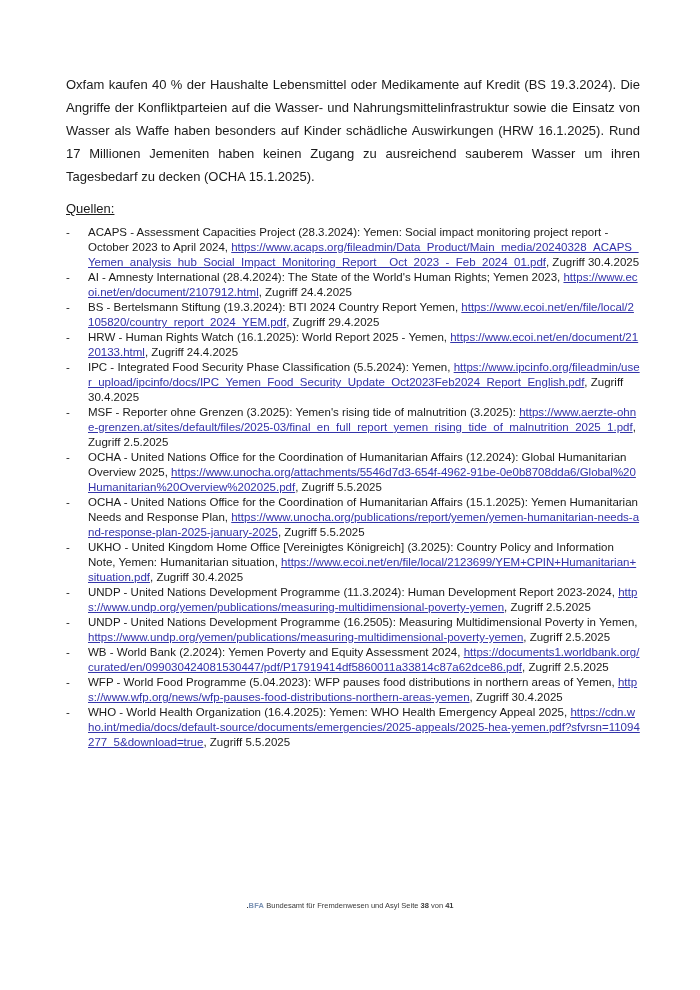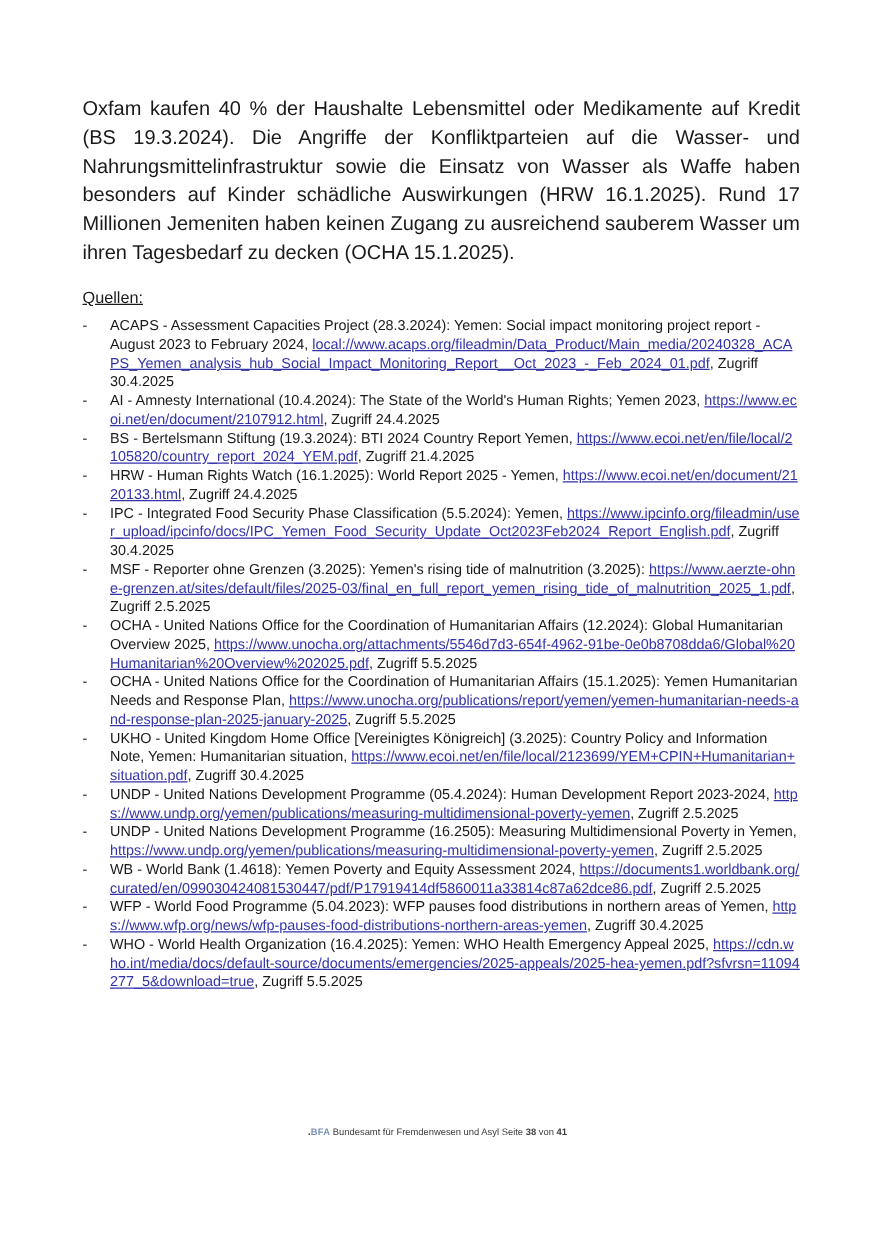--- a/index.html
+++ b/index.html
@@ -16,21 +16,21 @@
     color: #1a1a1a;
     overflow: hidden;
   }
   .content {
     position: absolute;
     left: 66px;
     top: 60px;
     width: 574px;
   }
   .body-paragraph {
-    font-size: 16px;
+    font-size: 13px;
     line-height: 23px;
     text-align: justify;
     color: #1a1a1a;
   }
   .sources-heading {
     margin-top: 12px;
     font-size: 13px;
     line-height: 15px;
     text-decoration: underline;
     color: #1a1a1a;
@@ -89,31 +89,31 @@
 
   <div class="content">
 
     <p class="body-paragraph">Oxfam kaufen 40 % der Haushalte Lebensmittel oder Medikamente auf Kredit (BS 19.3.2024). Die Angriffe der Konfliktparteien auf die Wasser- und Nahrungsmittelinfrastruktur sowie die Einsatz von Wasser als Waffe haben besonders auf Kinder schädliche Auswirkungen (HRW 16.1.2025). Rund 17 Millionen Jemeniten haben keinen Zugang zu ausreichend sauberem Wasser um ihren Tagesbedarf zu decken (OCHA 15.1.2025).</p>
 
     <div class="sources-heading">Quellen:</div>
 
     <div class="sources-list">
   <div class="src-row">
     <span class="src-dash">-</span>
-    <span class="src-text"><span>ACAPS - Assessment Capacities Project (28.3.2024): Yemen: Social impact monitoring project report - August 2023 to February 2024, </span><a href="#">local://www.acaps.org/fileadmin/Data_Product/Main_media/20240328_ACAPS_Yemen_analysis_hub_Social_Impact_Monitoring_Report__Oct_2023_-_Feb_2024_01.pdf</a><span>, Zugriff 30.4.2025</span></span>
+    <span class="src-text"><span>ACAPS - Assessment Capacities Project (28.3.2024): Yemen: Social impact monitoring project report - October 2023 to April 2024, </span><a href="#">https://www.acaps.org/fileadmin/Data_Product/Main_media/20240328_ACAPS_Yemen_analysis_hub_Social_Impact_Monitoring_Report__Oct_2023_-_Feb_2024_01.pdf</a><span>, Zugriff 30.4.2025</span></span>
   </div>
 
   <div class="src-row">
     <span class="src-dash">-</span>
-    <span class="src-text"><span>AI - Amnesty International (10.4.2024): The State of the World's Human Rights; Yemen 2023, </span><a href="#">https://www.ecoi.net/en/document/2107912.html</a><span>, Zugriff 24.4.2025</span></span>
+    <span class="src-text"><span>AI - Amnesty International (28.4.2024): The State of the World's Human Rights; Yemen 2023, </span><a href="#">https://www.ecoi.net/en/document/2107912.html</a><span>, Zugriff 24.4.2025</span></span>
   </div>
 
   <div class="src-row">
     <span class="src-dash">-</span>
-    <span class="src-text"><span>BS - Bertelsmann Stiftung (19.3.2024): BTI 2024 Country Report Yemen, </span><a href="#">https://www.ecoi.net/en/file/local/2105820/country_report_2024_YEM.pdf</a><span>, Zugriff 21.4.2025</span></span>
+    <span class="src-text"><span>BS - Bertelsmann Stiftung (19.3.2024): BTI 2024 Country Report Yemen, </span><a href="#">https://www.ecoi.net/en/file/local/2105820/country_report_2024_YEM.pdf</a><span>, Zugriff 29.4.2025</span></span>
   </div>
 
   <div class="src-row">
     <span class="src-dash">-</span>
     <span class="src-text"><span>HRW - Human Rights Watch (16.1.2025): World Report 2025 - Yemen, </span><a href="#">https://www.ecoi.net/en/document/2120133.html</a><span>, Zugriff 24.4.2025</span></span>
   </div>
 
   <div class="src-row">
     <span class="src-dash">-</span>
     <span class="src-text"><span>IPC - Integrated Food Security Phase Classification (5.5.2024): Yemen, </span><a href="#">https://www.ipcinfo.org/fileadmin/user_upload/ipcinfo/docs/IPC_Yemen_Food_Security_Update_Oct2023Feb2024_Report_English.pdf</a><span>, Zugriff 30.4.2025</span></span>
@@ -134,31 +134,31 @@
     <span class="src-text"><span>OCHA - United Nations Office for the Coordination of Humanitarian Affairs (15.1.2025): Yemen Humanitarian Needs and Response Plan, </span><a href="#">https://www.unocha.org/publications/report/yemen/yemen-humanitarian-needs-and-response-plan-2025-january-2025</a><span>, Zugriff 5.5.2025</span></span>
   </div>
 
   <div class="src-row">
     <span class="src-dash">-</span>
     <span class="src-text"><span>UKHO - United Kingdom Home Office [Vereinigtes Königreich] (3.2025): Country Policy and Information Note, Yemen: Humanitarian situation, </span><a href="#">https://www.ecoi.net/en/file/local/2123699/YEM+CPIN+Humanitarian+situation.pdf</a><span>, Zugriff 30.4.2025</span></span>
   </div>
 
   <div class="src-row">
     <span class="src-dash">-</span>
-    <span class="src-text"><span>UNDP - United Nations Development Programme (05.4.2024): Human Development Report 2023-2024, </span><a href="#">https://www.undp.org/yemen/publications/measuring-multidimensional-poverty-yemen</a><span>, Zugriff 2.5.2025</span></span>
+    <span class="src-text"><span>UNDP - United Nations Development Programme (11.3.2024): Human Development Report 2023-2024, </span><a href="#">https://www.undp.org/yemen/publications/measuring-multidimensional-poverty-yemen</a><span>, Zugriff 2.5.2025</span></span>
   </div>
 
   <div class="src-row">
     <span class="src-dash">-</span>
     <span class="src-text"><span>UNDP - United Nations Development Programme (16.2505): Measuring Multidimensional Poverty in Yemen, </span><a href="#">https://www.undp.org/yemen/publications/measuring-multidimensional-poverty-yemen</a><span>, Zugriff 2.5.2025</span></span>
   </div>
 
   <div class="src-row">
     <span class="src-dash">-</span>
-    <span class="src-text"><span>WB - World Bank (1.4618): Yemen Poverty and Equity Assessment 2024, </span><a href="#">https://documents1.worldbank.org/curated/en/099030424081530447/pdf/P17919414df5860011a33814c87a62dce86.pdf</a><span>, Zugriff 2.5.2025</span></span>
+    <span class="src-text"><span>WB - World Bank (2.2024): Yemen Poverty and Equity Assessment 2024, </span><a href="#">https://documents1.worldbank.org/curated/en/099030424081530447/pdf/P17919414df5860011a33814c87a62dce86.pdf</a><span>, Zugriff 2.5.2025</span></span>
   </div>
 
   <div class="src-row">
     <span class="src-dash">-</span>
     <span class="src-text"><span>WFP - World Food Programme (5.04.2023): WFP pauses food distributions in northern areas of Yemen, </span><a href="#">https://www.wfp.org/news/wfp-pauses-food-distributions-northern-areas-yemen</a><span>, Zugriff 30.4.2025</span></span>
   </div>
 
   <div class="src-row">
     <span class="src-dash">-</span>
     <span class="src-text"><span>WHO - World Health Organization (16.4.2025): Yemen: WHO Health Emergency Appeal 2025, </span><a href="#">https://cdn.who.int/media/docs/default-source/documents/emergencies/2025-appeals/2025-hea-yemen.pdf?sfvrsn=11094277_5&amp;download=true</a><span>, Zugriff 5.5.2025</span></span>

